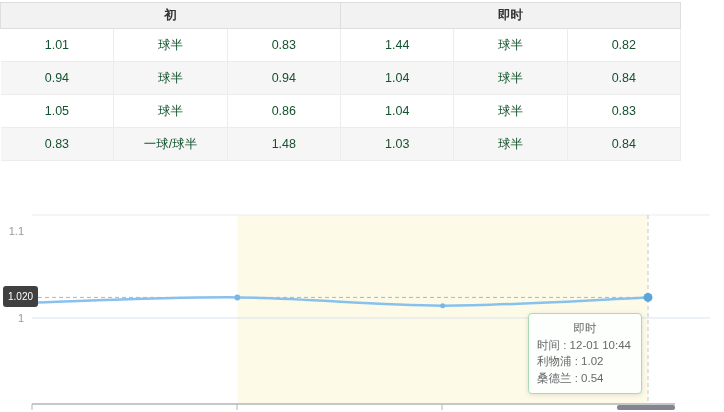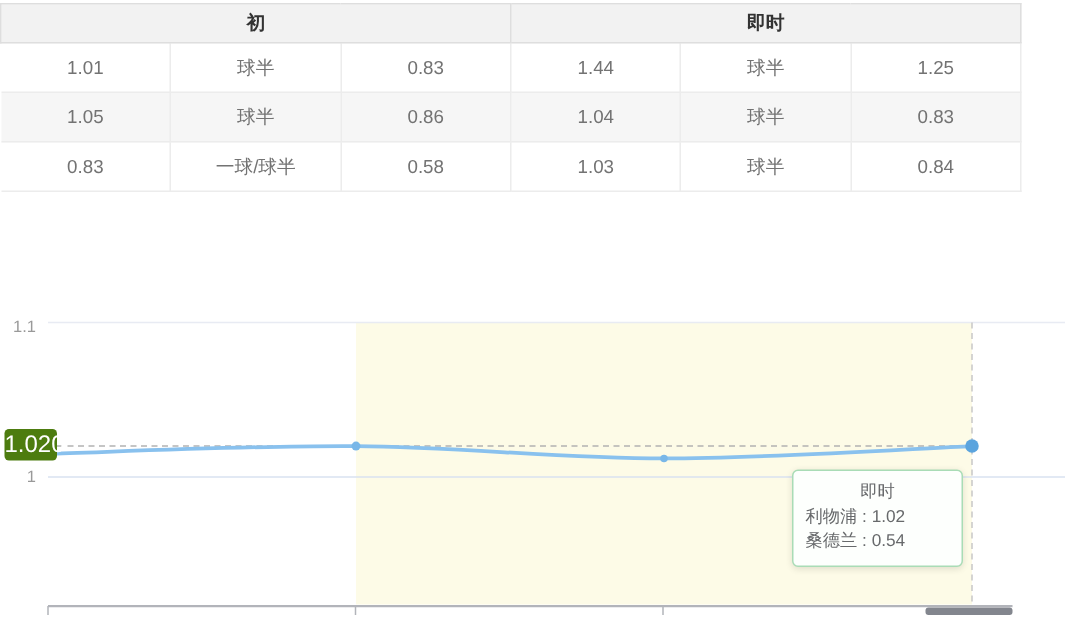--- a/index.html
+++ b/index.html
@@ -14,36 +14,36 @@
     border-collapse:collapse;table-layout:fixed;
     border-top:1px solid #e0e0e0;border-right:1px solid #e8e8e8;
   }
   .odds-table col{width:113.33px;}
   .odds-table th{
     background:#f2f2f2;color:#333;font-size:12.5px;font-weight:bold;
     border:1px solid #dedede;border-left:none;height:23px;text-align:center;
   }
   .odds-table thead tr th:first-child{border-left:1px solid #dedede;}
   .odds-table td{
-    color:#737373;font-size:12.5px;text-align:center;height:30px;
+    color:#14532d;font-size:12.5px;text-align:center;height:30px;
     border:1px solid #ececec;border-left:none;background:#fff;
   }
   .odds-table tbody tr:nth-child(even) td{background:#f6f6f6;}
   
   .chart-wrap{position:absolute;left:0;top:205px;width:724px;height:207px;}
   .chart-svg{position:absolute;left:0;top:0;}
   .ytick{
     position:absolute;left:0;width:24px;text-align:right;
     font-size:11px;color:#999;line-height:13px;
   }
-  .ytick-top{top:212px;}
+  .ytick-top{top:225px;}
   .ytick-bottom{top:312px;}
   .mark-badge{
     position:absolute;left:3px;width:35px;height:21px;line-height:21px;
-    background:#4d7c0f;color:#fff;font-size:16px;text-align:center;
+    background:#404040;color:#fff;font-size:10px;text-align:center;
     border-radius:3px;z-index:3;
   }
   .chart-tooltip{
     position:absolute;left:528px;top:313px;width:96px;
     background:#fdfffd;border:1px solid #a9dcb6;border-radius:4px;
     box-shadow:0 1px 5px rgba(0,0,0,.12);
     padding:6px 8px 7px 8px;z-index:4;
     font-size:11.5px;color:#67696b;line-height:16.5px;
   }
   .chart-tooltip .tt-title{text-align:center;}
@@ -67,34 +67,42 @@
       <th colspan="3">即时</th>
     </tr>
   </thead>
   <tbody>
     <tr>
       <td>1.01</td>
       <td>球半</td>
       <td>0.83</td>
       <td>1.44</td>
       <td>球半</td>
-      <td>1.25</td>
+      <td>0.82</td>
+    </tr>
+    <tr>
+      <td>0.94</td>
+      <td>球半</td>
+      <td>0.94</td>
+      <td>1.04</td>
+      <td>球半</td>
+      <td>0.84</td>
     </tr>
     <tr>
       <td>1.05</td>
       <td>球半</td>
       <td>0.86</td>
       <td>1.04</td>
       <td>球半</td>
       <td>0.83</td>
     </tr>
     <tr>
       <td>0.83</td>
       <td>一球/球半</td>
-      <td>0.58</td>
+      <td>1.48</td>
       <td>1.03</td>
       <td>球半</td>
       <td>0.84</td>
     </tr>
   </tbody>
 </table>
 
 <div class="chart-wrap">
   <svg class="chart-svg" width="724" height="207" viewBox="0 0 724 207">
 
@@ -122,15 +130,16 @@
   </svg>
 </div>
 
 <div class="ytick ytick-top">1.1</div>
 <div class="ytick ytick-bottom">1</div>
 
 <div class="mark-badge" id="mark-badge" style="top: 286.4px;">1.020</div>
 
 <div class="chart-tooltip">
   <div class="tt-title">即时</div>
+  <div class="tt-line">时间 : 12-01 10:44</div>
   <div class="tt-line">利物浦 : 1.02</div>
   <div class="tt-line">桑德兰 : 0.54</div>
 </div>
 
 </body></html>

